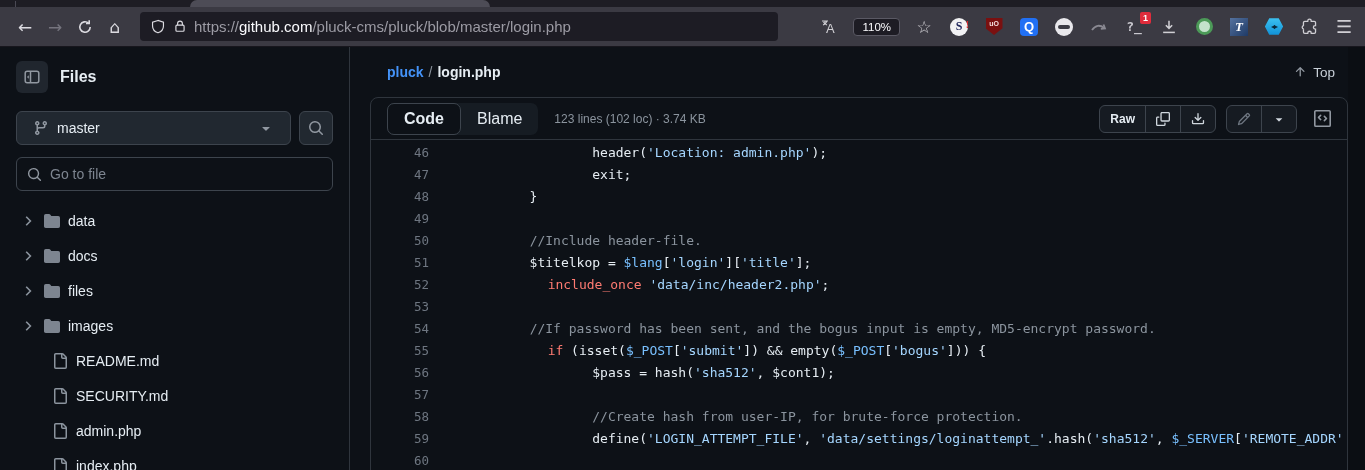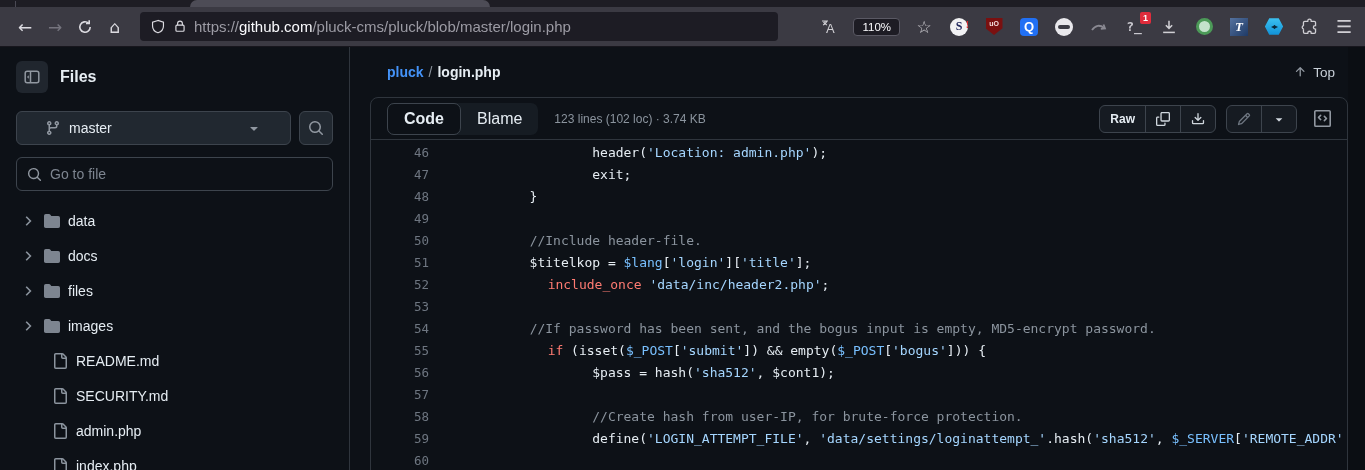--- a/index.html
+++ b/index.html
@@ -60,21 +60,21 @@
 
   
   .sidebar { position:absolute; top:0; left:0; width:350px; bottom:0;
     border-right:1px solid #2f353d; padding:14px 16px 0 16px; }
   .files-head { display:flex; align-items:center; gap:12px; }
   .icon-btn { width:32px; height:32px; border-radius:6px; background:#20262e;
     display:flex; align-items:center; justify-content:center; }
   .files-title { font-size:16px; font-weight:bold; color:#e6edf3; }
   .branch-row { display:flex; gap:8px; margin-top:18px; }
   .branch-btn { flex:1; height:34px; border:1px solid #3d444d; background:#212830; border-radius:6px;
-    display:flex; align-items:center; padding:0 28px; gap:8px; }
+    display:flex; align-items:center; padding:0 16px; gap:8px; }
   .branch-label { font-size:14px; color:#e6edf3; }
   .branch-caret { margin-left:auto; }
   .sq-btn { width:34px; height:34px; border:1px solid #3d444d; background:#212830; border-radius:6px;
     display:flex; align-items:center; justify-content:center; }
   .goto-wrap { margin-top:12px; height:34px; border:1px solid #3d444d; border-radius:6px;
     display:flex; align-items:center; padding:0 10px; gap:8px; }
   .goto-wrap input { flex:1; background:transparent; border:none; outline:none;
     font-size:14px; color:#e6edf3; font-family:"Liberation Sans", sans-serif; }
   .goto-wrap input::placeholder { color:#7d8590; }
   .tree { margin-top:12px; }

